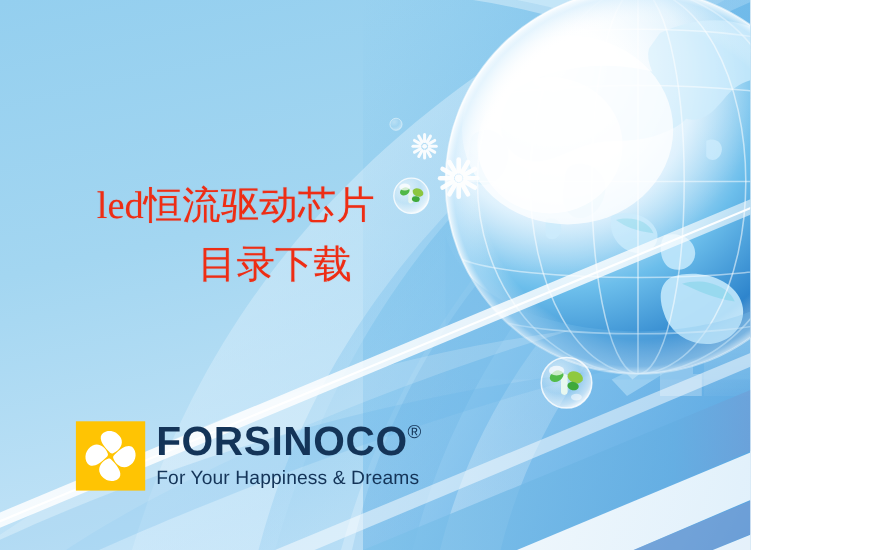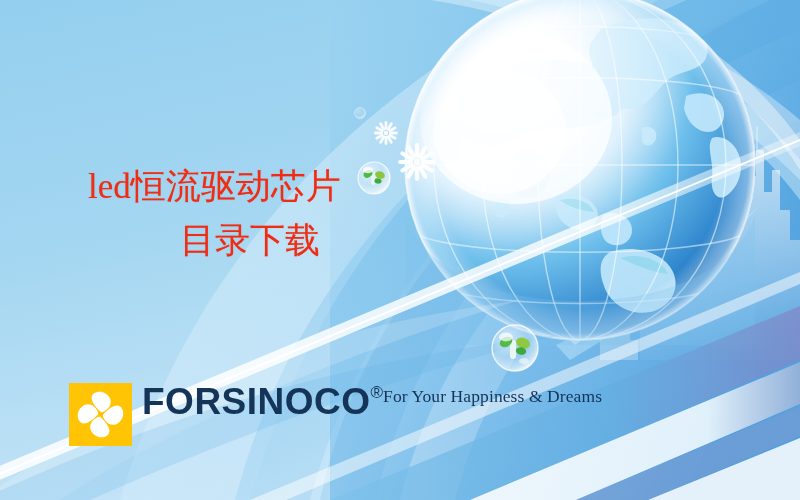--- a/index.html
+++ b/index.html
@@ -3,21 +3,21 @@
 <meta charset="utf-8">
 <title>FORSINOCO LED Banner</title>
 <style>
   html, body {
     margin: 0;
     padding: 0;
     background: #ffffff;
   }
   #banner {
     position: relative;
-    width: 800px;
+    width: 682px;
     height: 500px;
     overflow: hidden;
     font-family: "Liberation Sans", sans-serif;
     background: #e5e5e5;
   }
   #bg-svg {
     position: absolute;
     left: 0;
     top: 0;
     width: 800px;
@@ -58,20 +58,21 @@
     width: 63px;
     height: 63px;
     background: #ffc403;
     flex: 0 0 auto;
     position: relative;
   }
   .logo-mark svg { display: block; }
   .logo-text-block {
     margin-left: 10px;
     display: flex;
+    flex-direction: column;
     justify-content: flex-start;
   }
   .brand-row {
     display: flex;
     align-items: flex-start;
     line-height: 1;
   }
   .brand-name {
     color: #143458;
     font-size: 37px;
@@ -86,21 +87,21 @@
     line-height: 18px;
     margin-top: 1px;
     font-family: "Liberation Sans", sans-serif;
   }
   .brand-tagline {
     color: #143458;
     font-size: 17.5px;
     line-height: 22px;
     margin-top: 2px;
     letter-spacing: 0.1px;
-    font-family: Liberation Serif, serif;
+    font-family: Liberation Sans, sans-serif;
     white-space: nowrap;
   }
 </style>
 </head>
 <body>
 
 <div id="banner">
 
   <svg id="bg-svg" viewBox="0 0 800 500" preserveAspectRatio="none">
     <defs>

